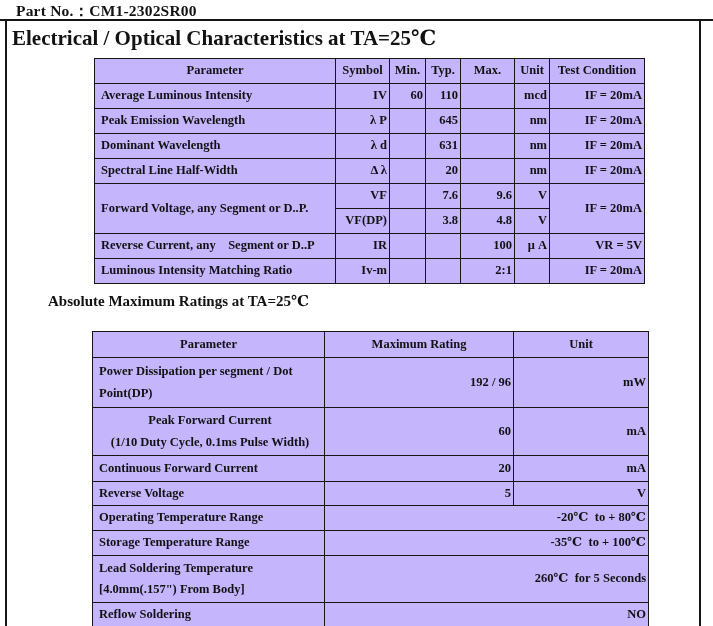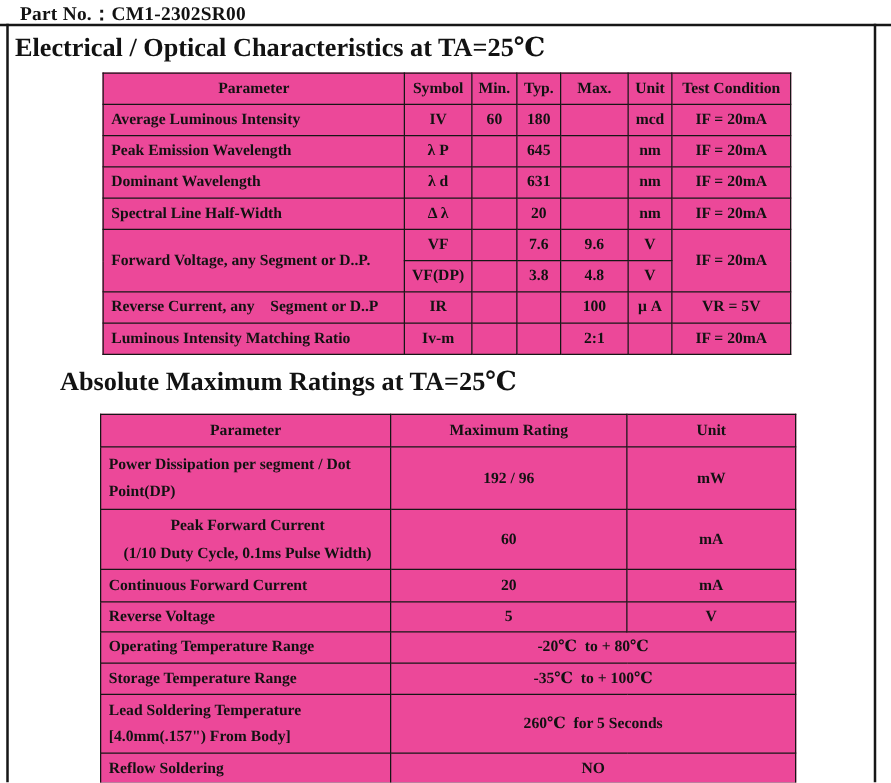--- a/index.html
+++ b/index.html
@@ -33,47 +33,48 @@
     border-left: 2px solid #161616;
     border-right: 2px solid #161616;
   }
   #sec1-title {
     left: 12px; top: 25px;
     font-size: 21px;
     white-space: nowrap;
   }
   #sec2-title {
     left: 48px; top: 292px;
-    font-size: 21px;
+    font-size: 15px;
     white-space: nowrap;
   }
 
   table {
     position: absolute;
     border-collapse: collapse;
     table-layout: fixed;
-    background: #ec4899;
+    background: #c4b5fd;
+    margin-left: 12px;
   }
   td, th {
     border: 1.5px solid #161616;
     font-size: 12.5px;
     font-weight: bold;
     padding: 0 3px;
     overflow: hidden;
     line-height: 1.25;
   }
   th { text-align: center; }
 
   #t1 { left: 82px; top: 58px; }
   #t1 td, #t1 th { height: 25px; }
 
   #t2 { left: 80px; top: 331px; }
 
   .p { text-align: left; padding-left: 6px; }
-  .c { text-align: center; padding: 0 2px; }
+  .c { text-align: right; padding: 0 2px; }
   .pre { white-space: pre-line; line-height: 1.7; padding-top: 1px; padding-bottom: 1px; }
 
   .h26 { height: 26px; }
   .h50 { height: 50px; }
   .h48 { height: 48px; text-align: center; }
   .h24 { height: 24px; }
   .h25 { height: 25px; }
   .h47 { height: 47px; }
 </style>
 </head>
@@ -102,21 +103,21 @@
     <th>Min.</th>
     <th>Typ.</th>
     <th>Max.</th>
     <th>Unit</th>
     <th>Test Condition</th>
   </tr>
   <tr>
     <td class="p">Average Luminous Intensity</td>
     <td class="c">IV</td>
     <td class="c">60</td>
-    <td class="c">180</td>
+    <td class="c">110</td>
     <td class="c"></td>
     <td class="c">mcd</td>
     <td class="c">IF = 20mA</td>
   </tr>
   <tr>
     <td class="p">Peak Emission Wavelength</td>
     <td class="c">λ P</td>
     <td class="c"></td>
     <td class="c">645</td>
     <td class="c"></td>

